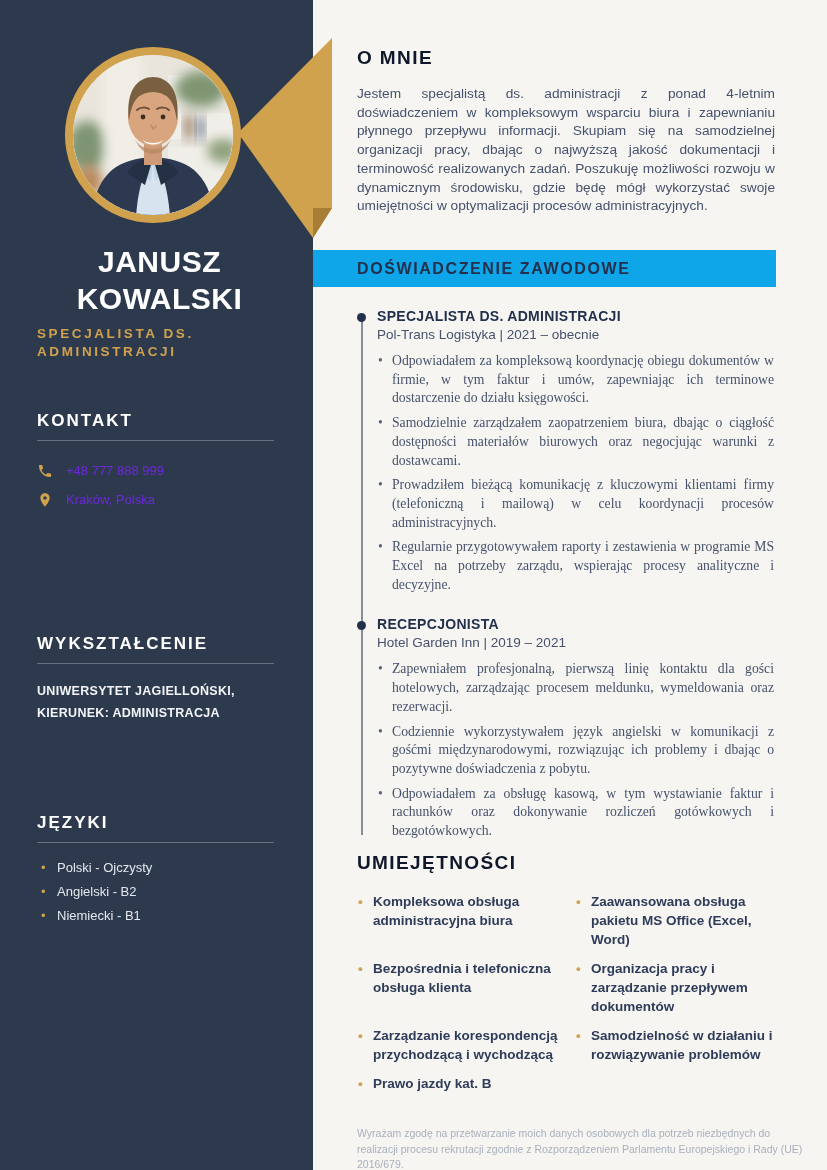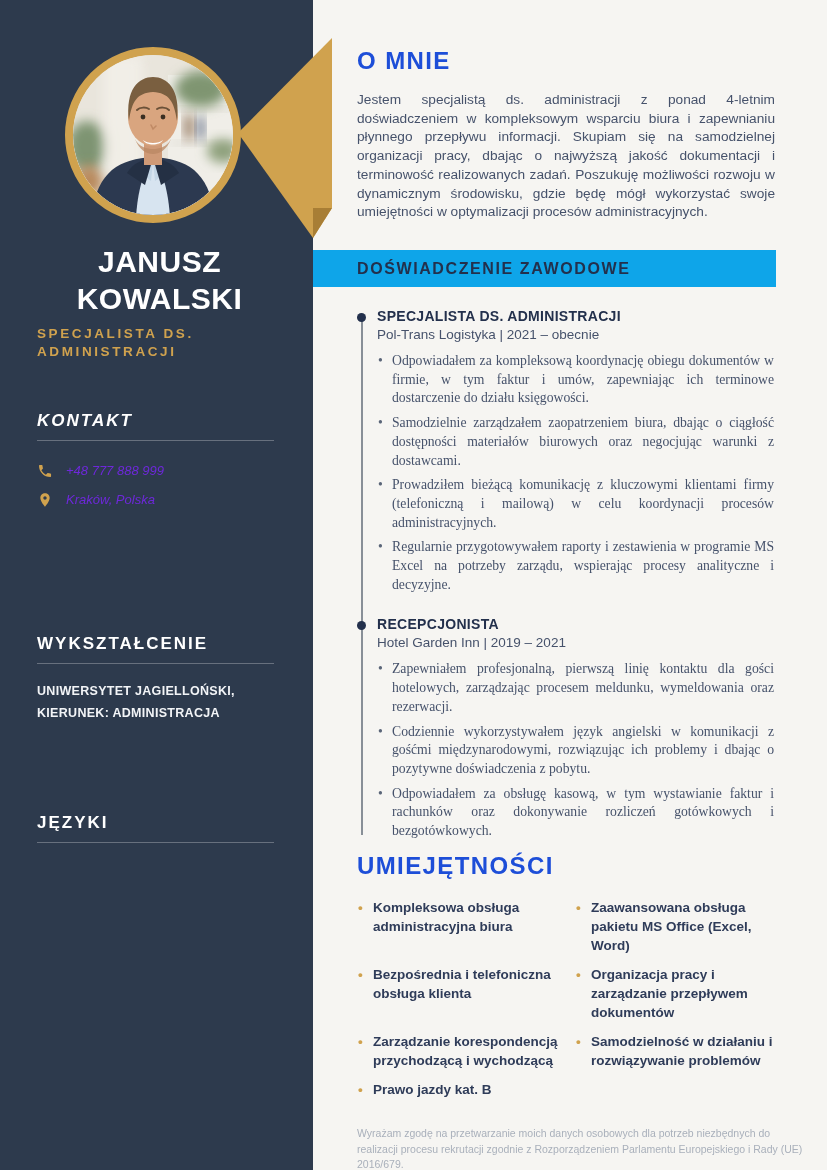--- a/index.html
+++ b/index.html
@@ -14,38 +14,38 @@
   .photo svg { display:block; width:160px; height:160px; }
 
   .name { position:absolute; left:37px; top:243px; width:245px; z-index:4;
           font-size:30px; font-weight:800; color:#ffffff; line-height:37px; letter-spacing:0.5px;text-align:center; }
   .role { position:absolute; left:37px; top:325px; width:235px;
           font-size:13.5px; font-weight:800; color:#d0a24e; letter-spacing:2.6px; line-height:18px; }
 
   .side-heading { font-size:17px; font-weight:800; color:#ffffff; letter-spacing:2px; }
   .side-rule { width:237px; height:1px; background:rgba(255,255,255,0.28); margin-top:9px; }
 
-  .contact-block { position:absolute; left:37px; top:411px; width:240px;font-style:italic; }
+  .contact-block { position:absolute; left:37px; top:411px; width:240px; }
   .contact-rows { margin-top:15px; }
   .contact-row { display:flex; align-items:center; height:29px; }
   .contact-row .cicon { width:16px; height:16px; margin-right:13px; flex:0 0 16px; }
   .contact-row .ctext { font-size:13px; color:#6d28d9; }
 
   .edu-block { position:absolute; left:37px; top:634px; width:240px; }
   .edu-text { margin-top:16px; width:235px; font-size:12.5px; font-weight:800; color:#f2f4f7;
               line-height:22px; letter-spacing:0.3px; }
 
   .lang-block { position:absolute; left:37px; top:813px; width:240px; }
   .lang-list { margin-top:13px; list-style:none; }
   .lang-list li { position:relative; padding-left:20px; font-size:13px; color:#e4e8ee;
                   line-height:24px; }
   .lang-list li::before { content:'•'; position:absolute; left:4px; color:#d0a24e; }
 
   
-  .main-heading { font-size:24px; font-weight:800; color:#1d4ed8; letter-spacing:1.4px; }
+  .main-heading { font-size:19px; font-weight:800; color:#0f172a; letter-spacing:1.4px; }
   .about { position:absolute; left:357px; top:47px; width:418px; }
   .about-text { margin-top:16px; font-size:13.7px; color:#46526b; line-height:18.7px;
                 text-align:justify; }
 
   .exp-banner { position:absolute; left:313px; top:250px; width:463px; height:37px;
                 background:#0ea5e9; display:flex; align-items:center; padding-left:44px; }
   .exp-banner .bh { font-size:16px; font-weight:800; color:#23304c; letter-spacing:1.6px; }
 
   .jobs { position:absolute; left:357px; top:308px; width:417px; }
   .timeline { position:absolute; left:4px; top:13px; width:1.5px; height:514px;
@@ -150,20 +150,25 @@
 
   <section class="edu-block">
     <div class="side-heading">WYKSZTAŁCENIE</div>
     <div class="side-rule"></div>
     <div class="edu-text">UNIWERSYTET JAGIELLOŃSKI, KIERUNEK: ADMINISTRACJA</div>
   </section>
 
   <section class="lang-block">
     <div class="side-heading">JĘZYKI</div>
     <div class="side-rule"></div>
+    <ul class="lang-list">
+      <li>Polski - Ojczysty</li>
+      <li>Angielski - B2</li>
+      <li>Niemiecki - B1</li>
+    </ul>
   </section>
 
   <section class="about">
     <h2 class="main-heading">O MNIE</h2>
     <p class="about-text">Jestem specjalistą ds. administracji z ponad 4-letnim doświadczeniem w kompleksowym wsparciu biura i zapewnianiu płynnego przepływu informacji. Skupiam się na samodzielnej organizacji pracy, dbając o najwyższą jakość dokumentacji i terminowość realizowanych zadań. Poszukuję możliwości rozwoju w dynamicznym środowisku, gdzie będę mógł wykorzystać swoje umiejętności w optymalizacji procesów administracyjnych.</p>
   </section>
 
   <div class="exp-banner">
     <span class="bh">DOŚWIADCZENIE ZAWODOWE</span>
   </div>

